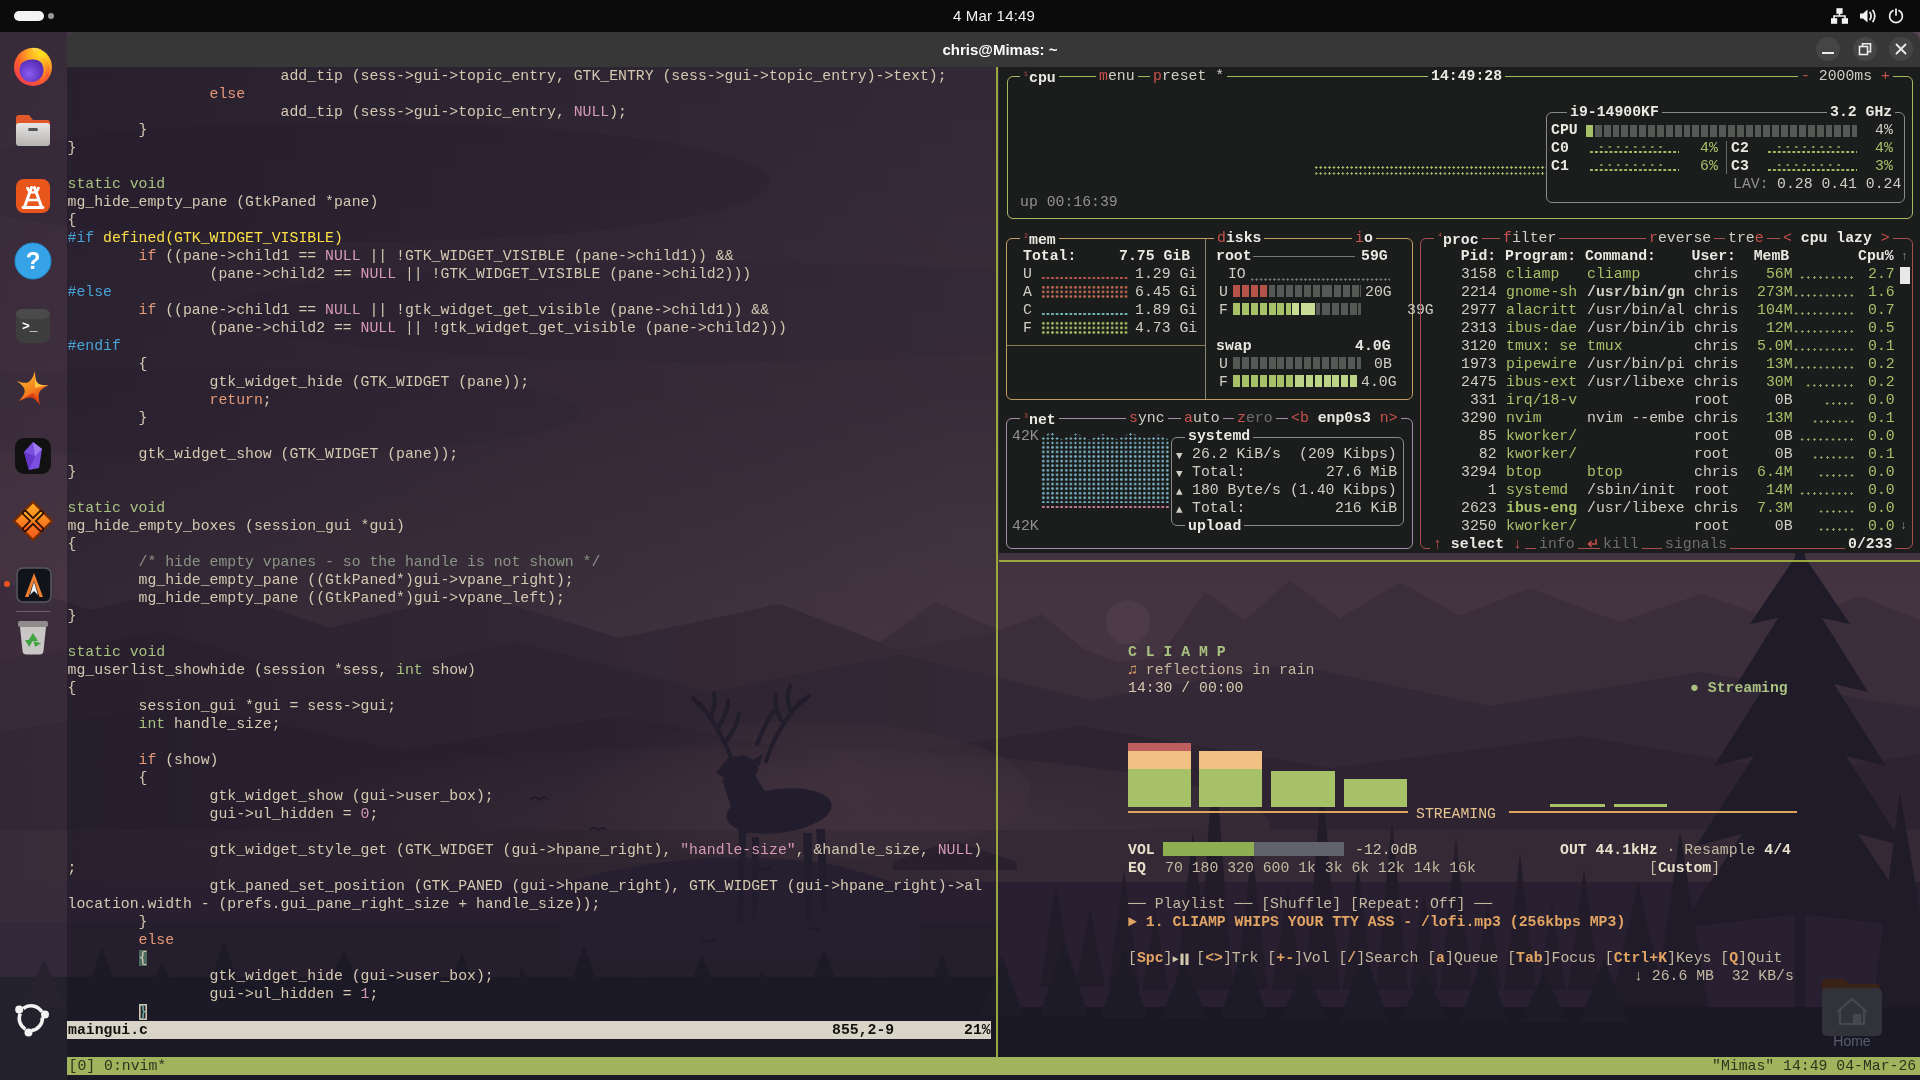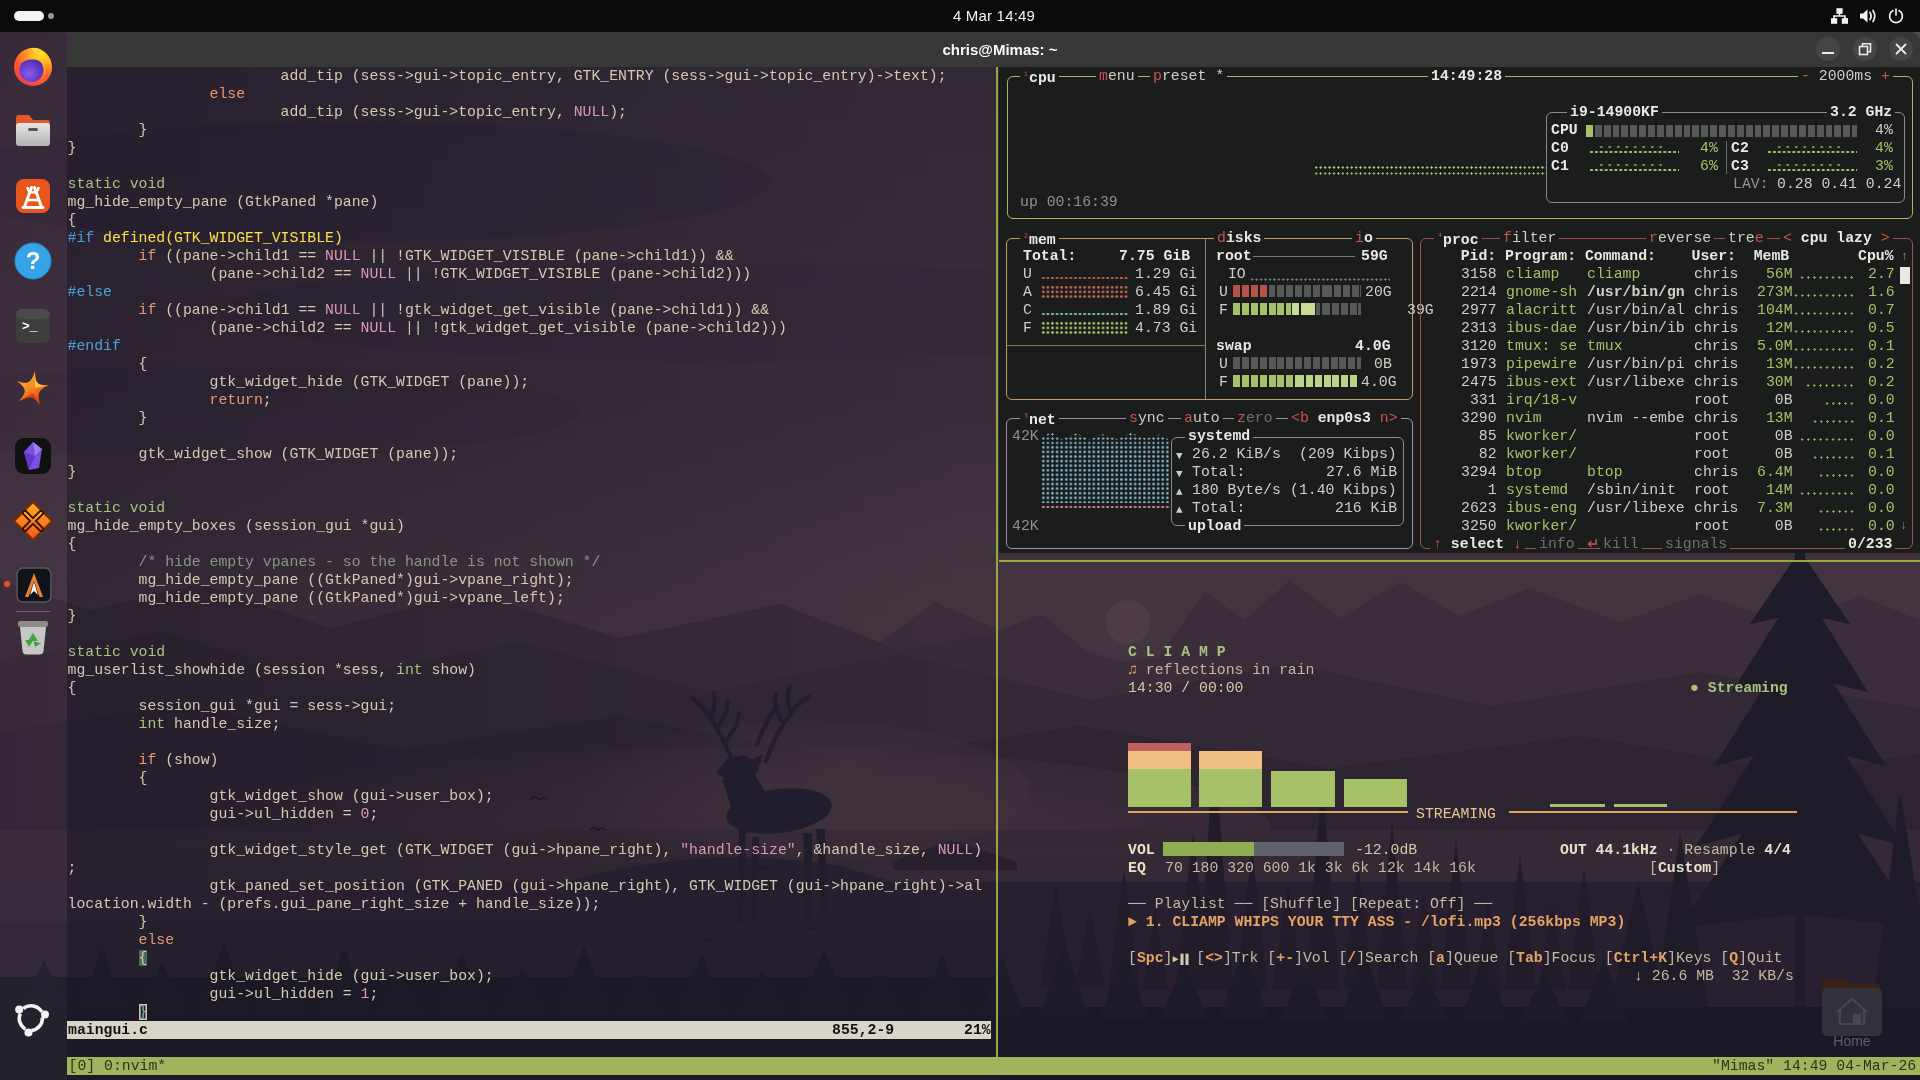--- a/index.html
+++ b/index.html
@@ -579,21 +579,21 @@
 <div class="abs" style="left:1817.8px;top:474px;width:37.2px;height:3px;background-image:radial-gradient(circle,#8fa763 1px,transparent 1.2px);background-size:6.2px 3px"></div>
 <div class="abs mono GN" style="left:1868px;top:463px;">0.0</div>
 <div class="abs mono N" style="left:1461px;top:481px;">   1</div>
 <div class="abs mono GN" style="left:1506px;top:481px;">systemd</div>
 <div class="abs mono N" style="left:1587px;top:481px;">/sbin/init</div>
 <div class="abs mono N" style="left:1694px;top:481px;">root</div>
 <div class="abs mono GN" style="left:1757px;top:481px;"> 14M</div>
 <div class="abs" style="left:1799.2px;top:492px;width:55.800000000000004px;height:3px;background-image:radial-gradient(circle,#8fa763 1px,transparent 1.2px);background-size:6.2px 3px"></div>
 <div class="abs mono GN" style="left:1868px;top:481px;">0.0</div>
 <div class="abs mono N" style="left:1461px;top:499px;">2623</div>
-<div class="abs mono GN" style="left:1506px;top:499px;">ibus-eng</div>
+<div class="abs mono GN" style="left:1506px;top:499px;font-weight:bold;">ibus-eng</div>
 <div class="abs mono N" style="left:1587px;top:499px;">/usr/libexe</div>
 <div class="abs mono N" style="left:1694px;top:499px;">chris</div>
 <div class="abs mono GN" style="left:1757px;top:499px;">7.3M</div>
 <div class="abs" style="left:1817.8px;top:510px;width:37.2px;height:3px;background-image:radial-gradient(circle,#8fa763 1px,transparent 1.2px);background-size:6.2px 3px"></div>
 <div class="abs mono GN" style="left:1868px;top:499px;">0.0</div>
 <div class="abs mono N" style="left:1461px;top:517px;">3250</div>
 <div class="abs mono GN" style="left:1506px;top:517px;">kworker/</div>
 <div class="abs mono N" style="left:1587px;top:517px;"></div>
 <div class="abs mono N" style="left:1694px;top:517px;">root</div>
 <div class="abs mono N" style="left:1757px;top:517px;">  0B</div>

